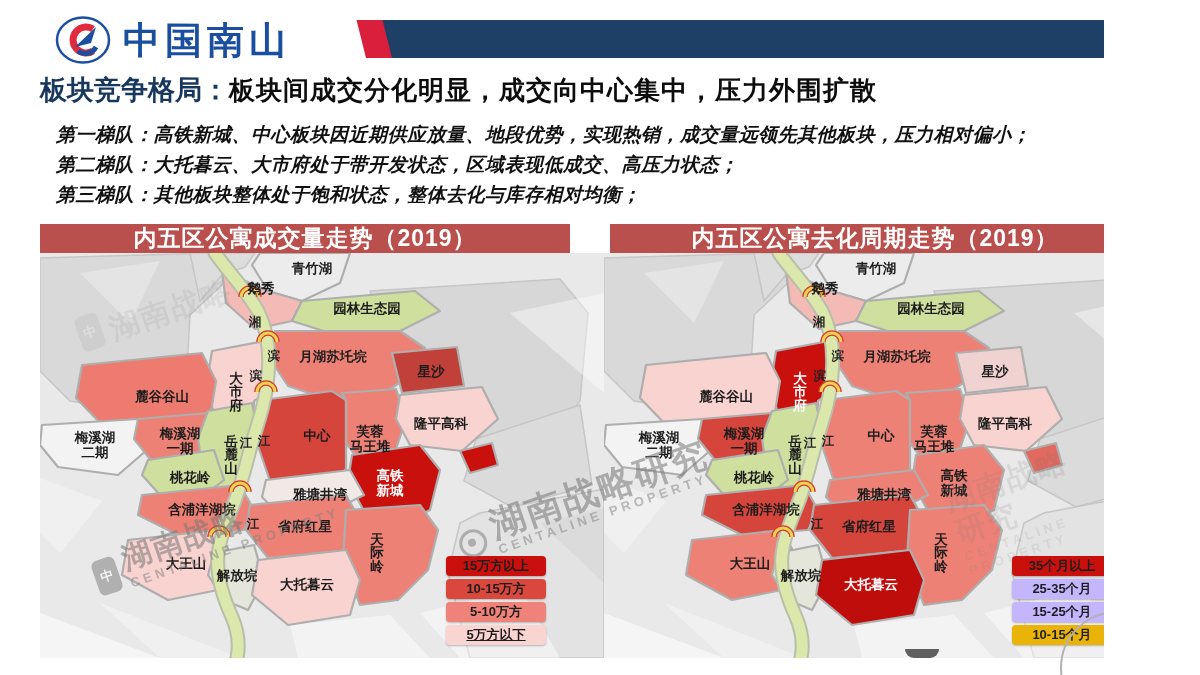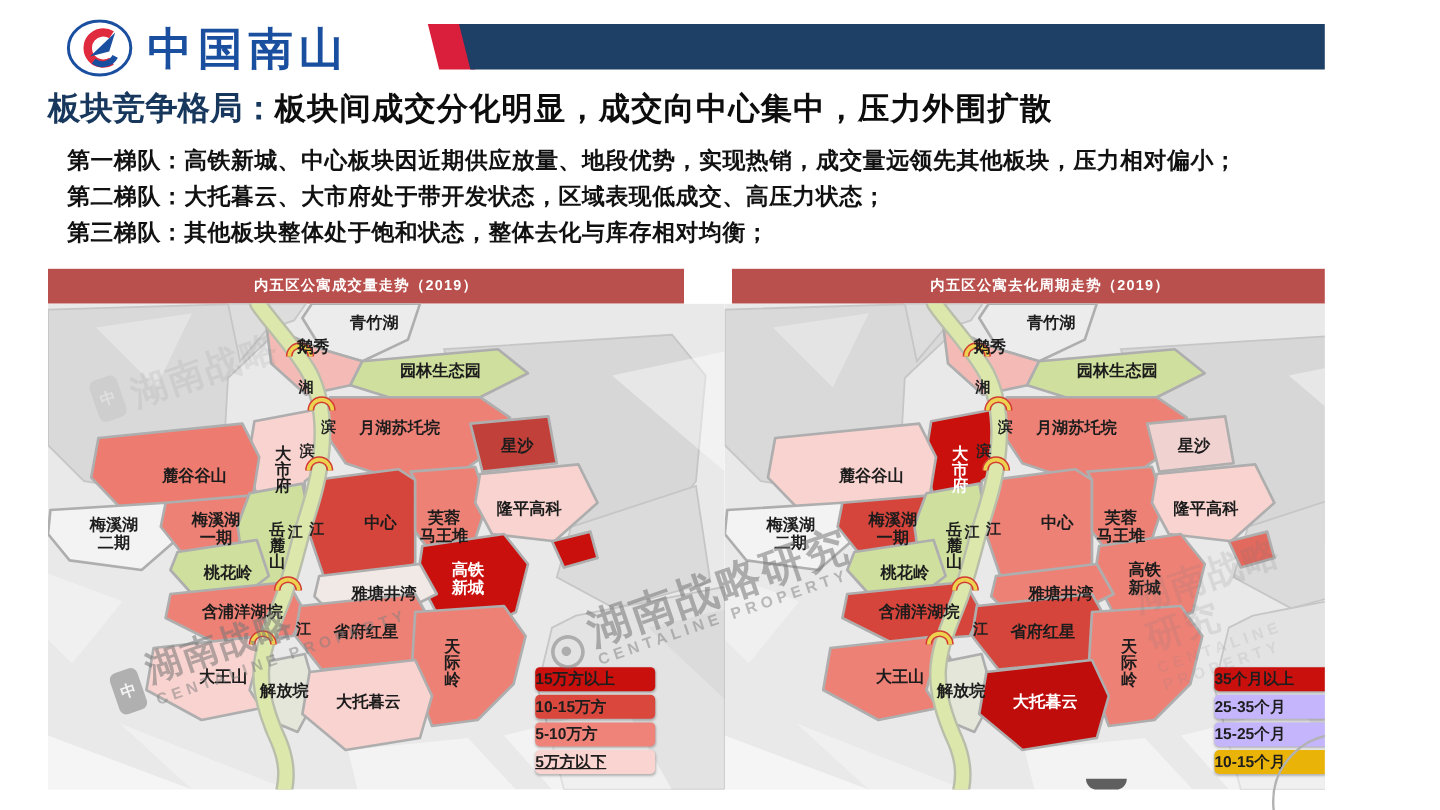--- a/index.html
+++ b/index.html
@@ -8,35 +8,35 @@
   
   .logo{position:absolute;left:55px;top:16px;display:flex;align-items:center;}
   .logo-text{font-size:37px;font-weight:bold;color:#1a4fa0;letter-spacing:5px;margin-left:10px;}
   .band-red{position:absolute;left:366px;top:20px;width:30px;height:38px;background:#da1f3d;
             transform-origin:0 100%;transform:skewX(14deg);}
   .band-navy{position:absolute;left:392px;top:20px;width:812px;height:38px;background:#1e4066;
              transform-origin:0 100%;transform:skewX(14deg);}
   .title{position:absolute;left:40px;top:72px;white-space:nowrap;}
   .title .pfx{font-size:27px;font-weight:bold;color:#17375d;}
   .title .rest{font-size:26px;font-weight:bold;color:#0d0d0d;letter-spacing:1px;}
-  .bullets{position:absolute;left:56px;top:120px;width:1120px;}
+  .bullets{position:absolute;left:56px;top:120px;width:1120px;font-style:italic;}
   .bullet{font-size:19px;font-weight:bold;color:#111;line-height:30px;letter-spacing:0.5px;}
   
   .ph{position:absolute;top:224px;height:29px;width:530px;background:#b9504d;color:#fff;
-      font-weight:bold;font-size:12px;letter-spacing:1px;display:flex;align-items:center;justify-content:center;}
+      font-weight:bold;font-size:23px;letter-spacing:1px;display:flex;align-items:center;justify-content:center;}
   .ph.left{left:40px;} .ph.right{left:610px;}
   
   .mapsvg{position:absolute;top:253px;width:564px;height:405px;}
   #map0{left:40px;} #map1{left:604px;}
   .mlabel{font-weight:bold;}
   
   .legend{position:absolute;top:556px;width:100px;}
   .legend.left{left:446px;} .legend.right{left:1012px;}
   .lg-row{width:100px;height:20px;border-radius:4px;margin-bottom:3px;font-size:13px;font-weight:bold;
-          color:#1d1d1d;line-height:20px;box-shadow:0 1px 2px rgba(0,0,0,.25);}
+          color:#1d1d1d;text-align:center;line-height:20px;box-shadow:0 1px 2px rgba(0,0,0,.25);}
   
   .wm{position:absolute;transform:rotate(-19deg);display:flex;align-items:flex-end;gap:8px;pointer-events:none;}
   .wm .cn{font-size:36px;font-weight:bold;color:rgba(118,118,118,.55);letter-spacing:2px;line-height:34px;}
   .wm .en{font-size:13px;font-weight:bold;color:rgba(128,128,128,.5);letter-spacing:4px;}
   .wm-ring{width:22px;height:22px;border:3px solid rgba(120,120,120,.5);border-radius:50%;margin-bottom:8px;position:relative;}
   .wm-ring:after{content:"";position:absolute;left:6px;top:6px;width:8px;height:8px;background:rgba(120,120,120,.5);border-radius:50%;}
   .wm-sq{width:24px;height:36px;border-radius:6px;background:rgba(120,120,120,.5);color:rgba(255,255,255,.85);
          font-size:13px;font-weight:bold;display:flex;align-items:center;justify-content:center;margin-bottom:4px;}
   .wm.small .cn{font-size:30px;}
   .wm.faint{opacity:.4;}

